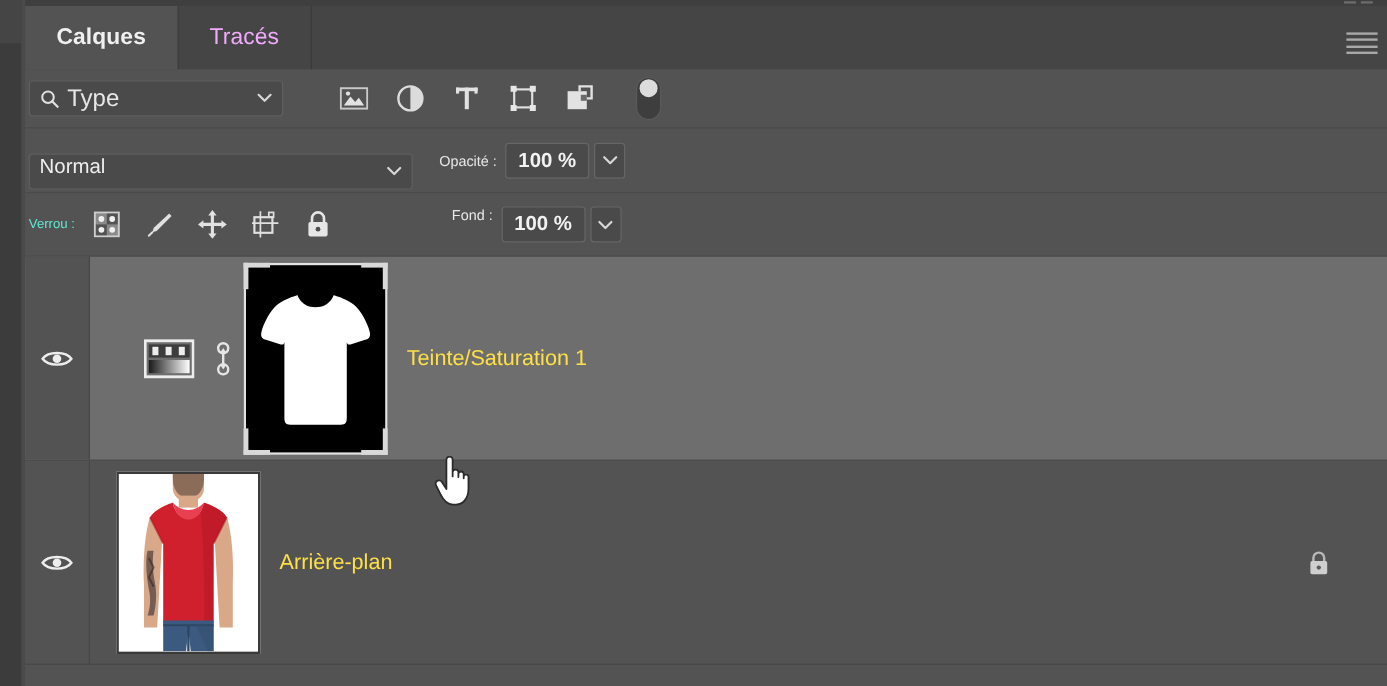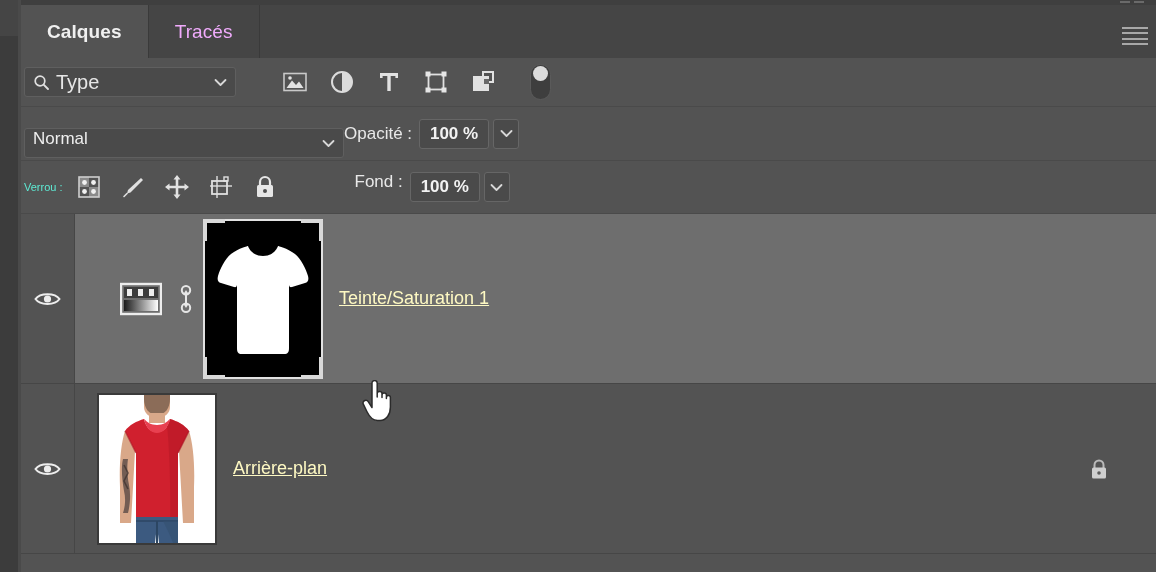--- a/index.html
+++ b/index.html
@@ -133,21 +133,21 @@
   }
   .blend-select {
     width: 320px; height: 30px;
     background: #4a4a4a;
     border: 1px solid #5f5f5f;
     border-radius: 3px;
     display: flex; align-items: flex-start;
     padding: 0 8px; position: relative; cursor: pointer; margin-top: 19px;
   }
   .blend-select .lbl { font-size: 17px; color: #eee; }
-  .field-label { font-size: 17px; color: #e8e8e8; margin-left: 0; white-space: nowrap; }
+  .field-label { font-size: 12px; color: #e8e8e8; margin-left: 22px; white-space: nowrap; }
   .numbox {
     margin-left: 7px;
     width: 70px; height: 30px;
     background: #4a4a4a;
     border: 1px solid #666;
     border-radius: 3px;
     display: flex; align-items: center; justify-content: center;
     font-size: 17px; color: #f2f2f2; font-weight: bold;
     cursor: text;
   }
@@ -200,21 +200,21 @@
     flex: none;
     display: flex; align-items: center; justify-content: center;
     cursor: pointer;
   }
   .corner { position: absolute; width: 22px; height: 22px; }
   .corner.tl { left: -2px; top: -2px; border-left: 4px solid #d9d9d9; border-top: 4px solid #d9d9d9; }
   .corner.tr { right: -2px; top: -2px; border-right: 4px solid #d9d9d9; border-top: 4px solid #d9d9d9; }
   .corner.bl { left: -2px; bottom: -2px; border-left: 4px solid #d9d9d9; border-bottom: 4px solid #d9d9d9; }
   .corner.br { right: -2px; bottom: -2px; border-right: 4px solid #d9d9d9; border-bottom: 4px solid #d9d9d9; }
 
-  .layer-name { font-size: 18px; color: #fef9c3; margin-left: 16px; white-space: nowrap; text-decoration: underline; }
+  .layer-name { font-size: 18px; color: #fde047; margin-left: 16px; white-space: nowrap; }
 
   .bg-thumb {
     width: 120px; height: 152px;
     background: #fff;
     border: 2px solid #3a3a3a;
     margin-left: 22px;
     flex: none; overflow: hidden;
     cursor: pointer;
   }
   .lock-right {

